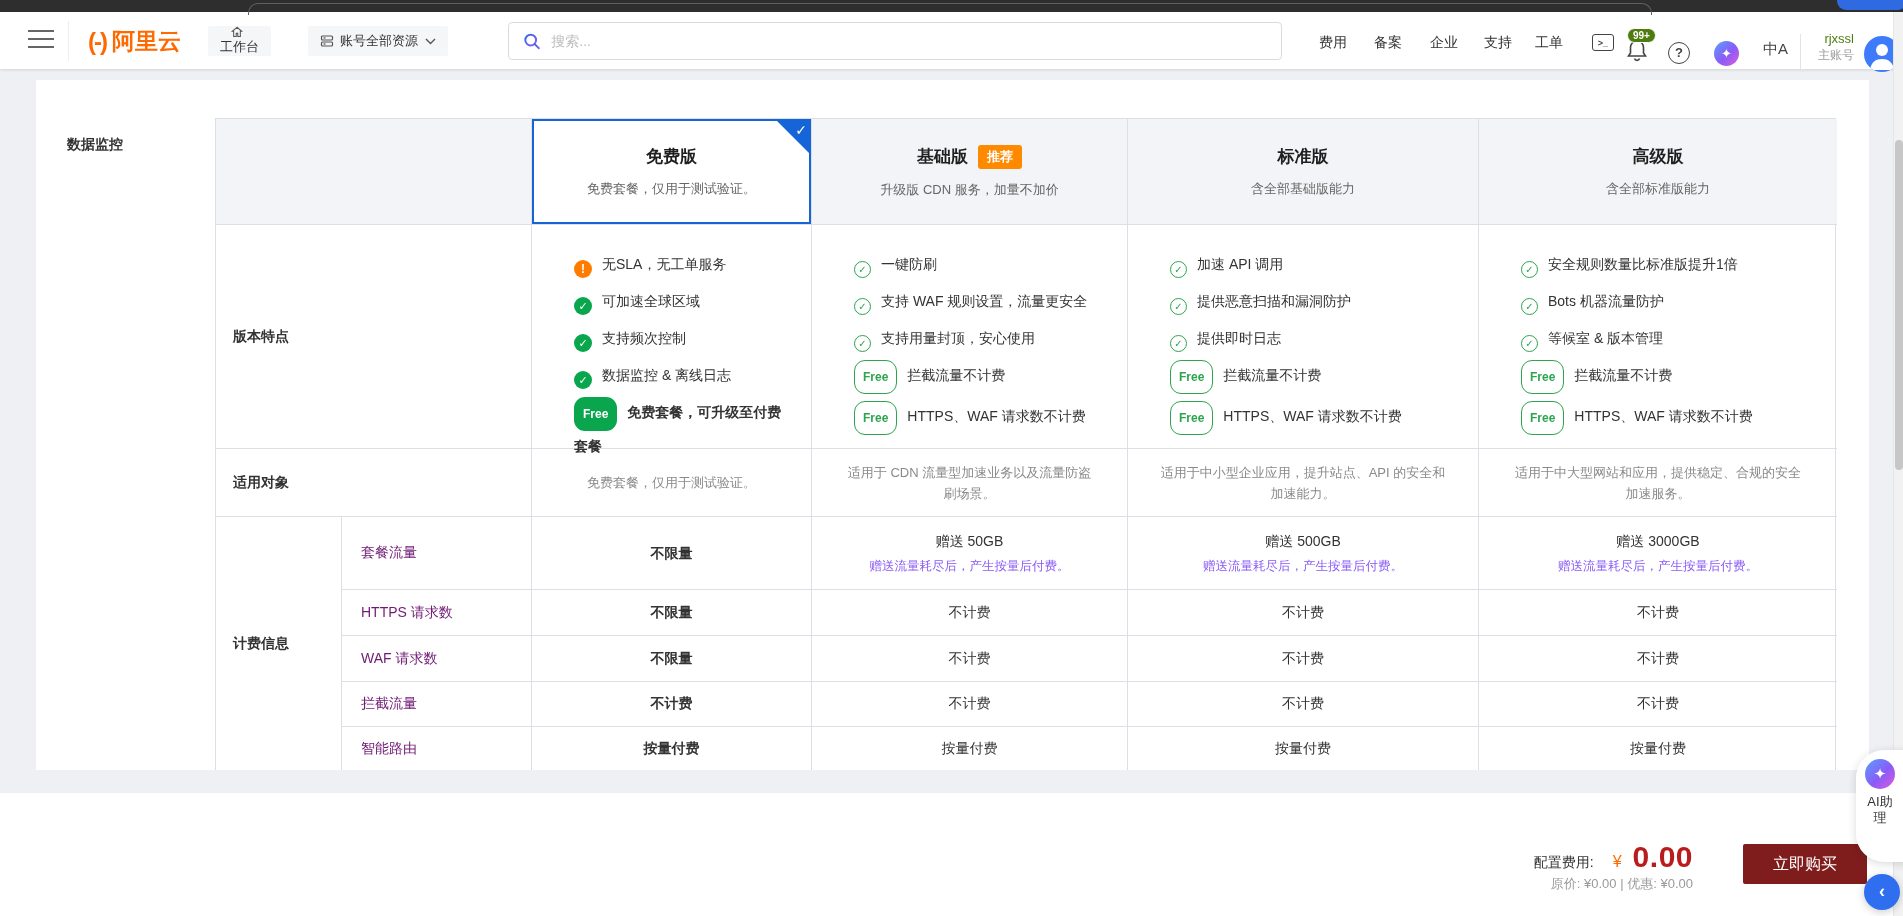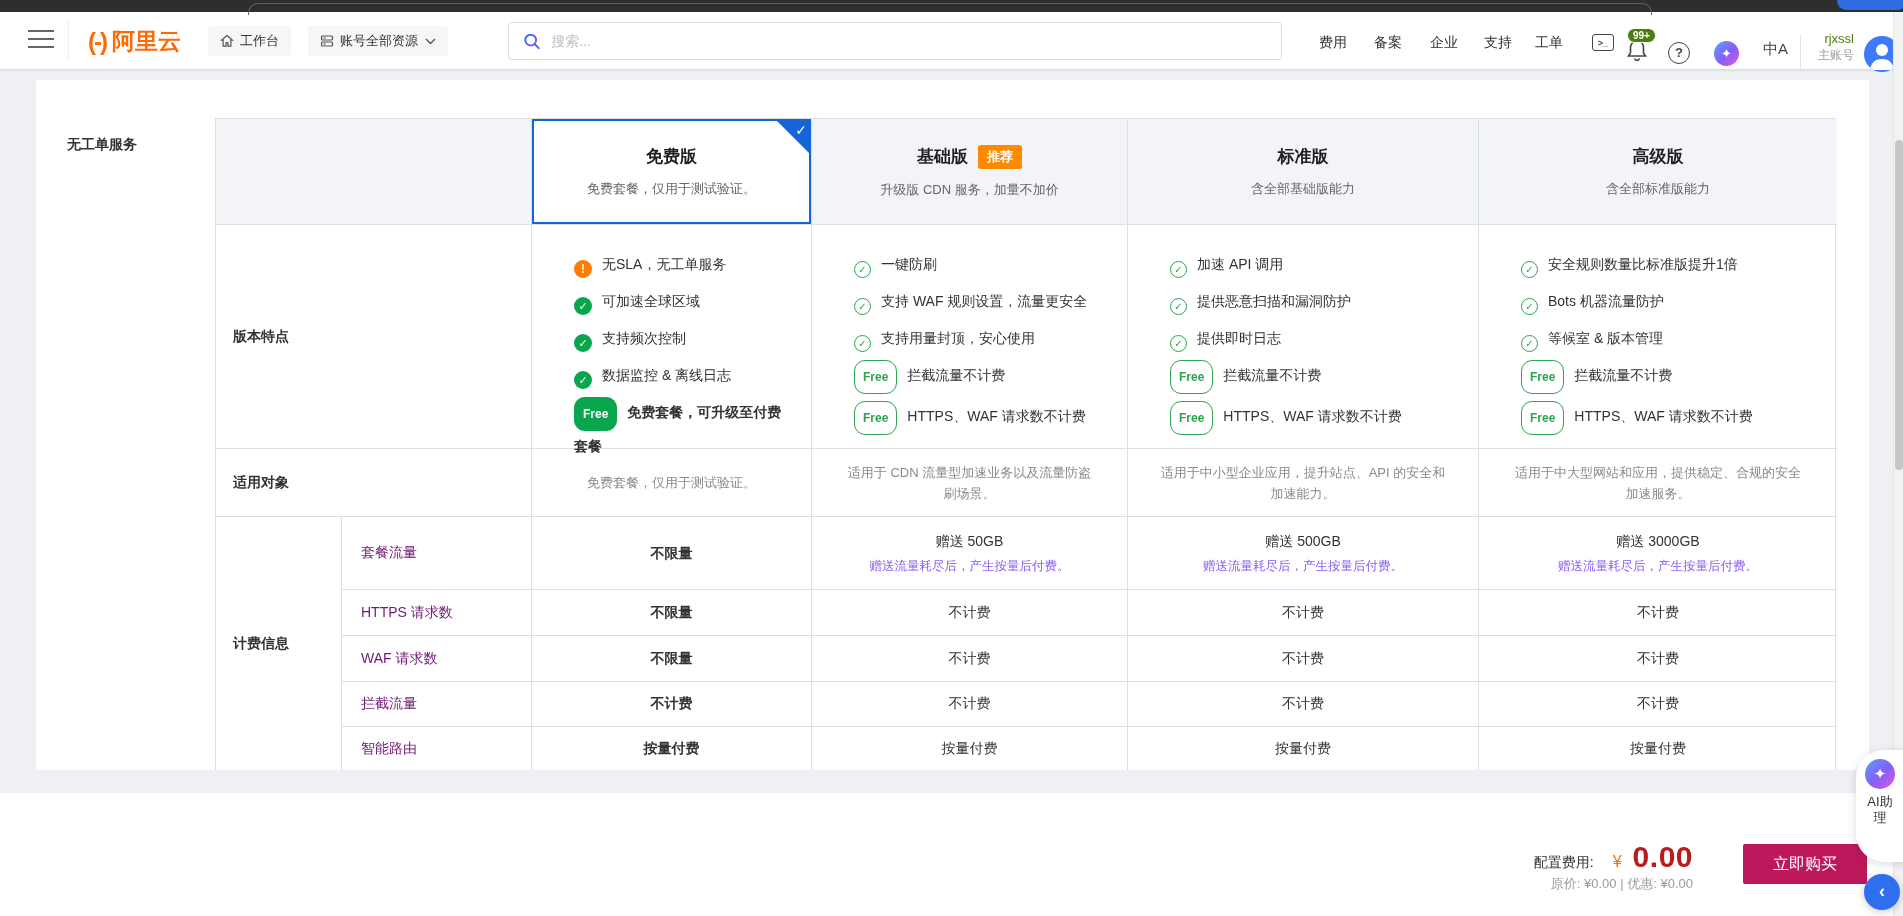--- a/index.html
+++ b/index.html
@@ -93,21 +93,21 @@
   .val-cell .sub { font-size:12.5px; color:#8b5cf6; margin-top:7px; }
   .em { font-weight:700; }
 
   
   .footer { position:absolute; left:0; top:793px; width:1903px; height:123px; background:#fff; }
   .price-line1 { position:absolute; right:210px; top:47px; display:flex; align-items:baseline;gap:11px; }
   .price-line1 .lbl { font-size:14px; color:#333; }
   .price-line1 .cur { font-size:16px; color:#ff6a00; margin-left:8px; font-weight:500; }
   .price-line1 .amt { font-size:30px; color:#b91c1c; font-weight:700; letter-spacing:.5px; }
   .price-line2 { position:absolute; right:210px; top:82px; font-size:13px; color:#9a9a9a; }
-  .buy-btn { position:absolute; left:1743px; top:51px; width:124px; height:40px; background:#be185d;
+  .buy-btn { position:absolute; left:1743px; top:51px; width:124px; height:40px; background:#7f1d1d;
     color:#fff; font-size:16px; border:none; border-radius:2px; cursor:pointer; }
 
   
   .ai-widget { position:absolute; left:1856px; top:750px; width:56px; height:112px; background:#fff;
     border-radius:28px 0 0 28px; box-shadow:0 2px 10px rgba(0,0,0,.15); z-index:60; cursor:pointer; }
   .ai-icon { position:absolute; left:9px; top:9px; width:30px; height:30px; border-radius:50%;
     background:linear-gradient(135deg,#58a0ff 0%,#8a5cf6 55%,#e05ae0 100%);
     color:#fff; text-align:center; font-size:15px; line-height:30px; }
   .ai-text { position:absolute; left:9px; top:44px; width:30px; text-align:center; font-size:13px;
     color:#333; line-height:16px; overflow-wrap:anywhere; }
@@ -135,21 +135,21 @@
       <span></span>
       <span></span>
     </div>
   <div class="nav-sep"></div>
 
   <div class="logo">
     <span class="sym">(-)</span>
     <span class="txt">阿里云</span>
   </div>
 
-  <div class="chip" style="left:208px;">
+  <div class="chip" style="left:208px;flex-direction:column;">
     <svg width="14" height="14" viewBox="0 0 14 14">
         <path d="M7 1.5 1.5 6.2h1.6v6h3v-3.6h1.8v3.6h3v-6h1.6z" fill="none" stroke="#555" stroke-width="1.2"></path>
       </svg>
     <span>工作台</span>
   </div>
 
   <div class="chip" style="left:308px;">
     <svg width="14" height="14" viewBox="0 0 14 14">
         <rect x="1.5" y="2" width="11" height="4" rx="1" fill="none" stroke="#555" stroke-width="1.2"></rect>
         <rect x="1.5" y="8" width="11" height="4" rx="1" fill="none" stroke="#555" stroke-width="1.2"></rect>
@@ -215,21 +215,21 @@
     <svg width="36" height="36" viewBox="0 0 36 36">
       <circle cx="18" cy="14" r="6" fill="#fff"></circle>
         <path d="M6 34c1-8 6-11 12-11s11 3 12 11z" fill="#fff"></path>
     </svg>
   </div>
 </div>
 
 <div class="pagebg"></div>
 
 <div class="panel">
-  <div class="sec-label">无工单服务</div>
+  <div class="sec-label">数据监控</div>
 
   <div class="ptable">
 
     <div class="cell hdr" style="grid-column:1/3;grid-row:1;"></div>
 
     <div class="cell hdr sel" style="grid-column:3;grid-row:1;">
       <div class="corner"></div>
       <span class="corner-check">✓</span>
       <div class="pname">免费版</div>
       <div class="psub">免费套餐，仅用于测试验证。</div>

